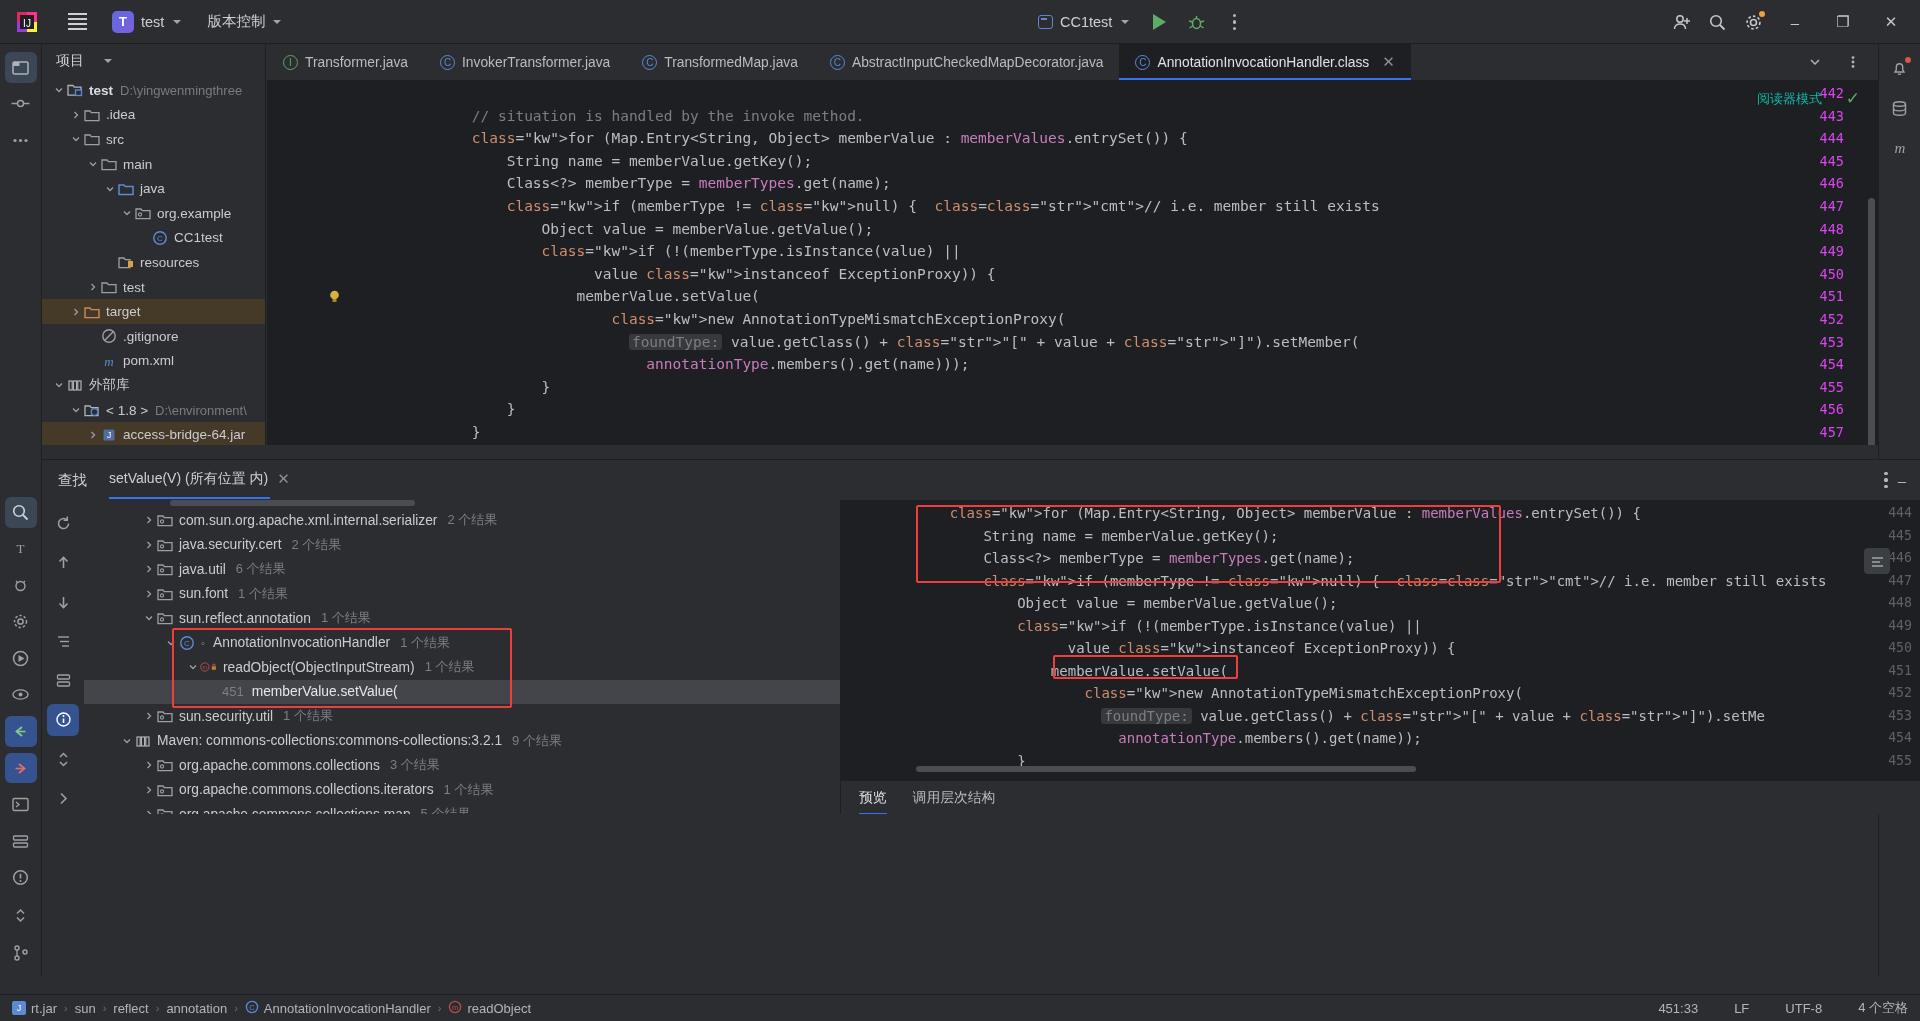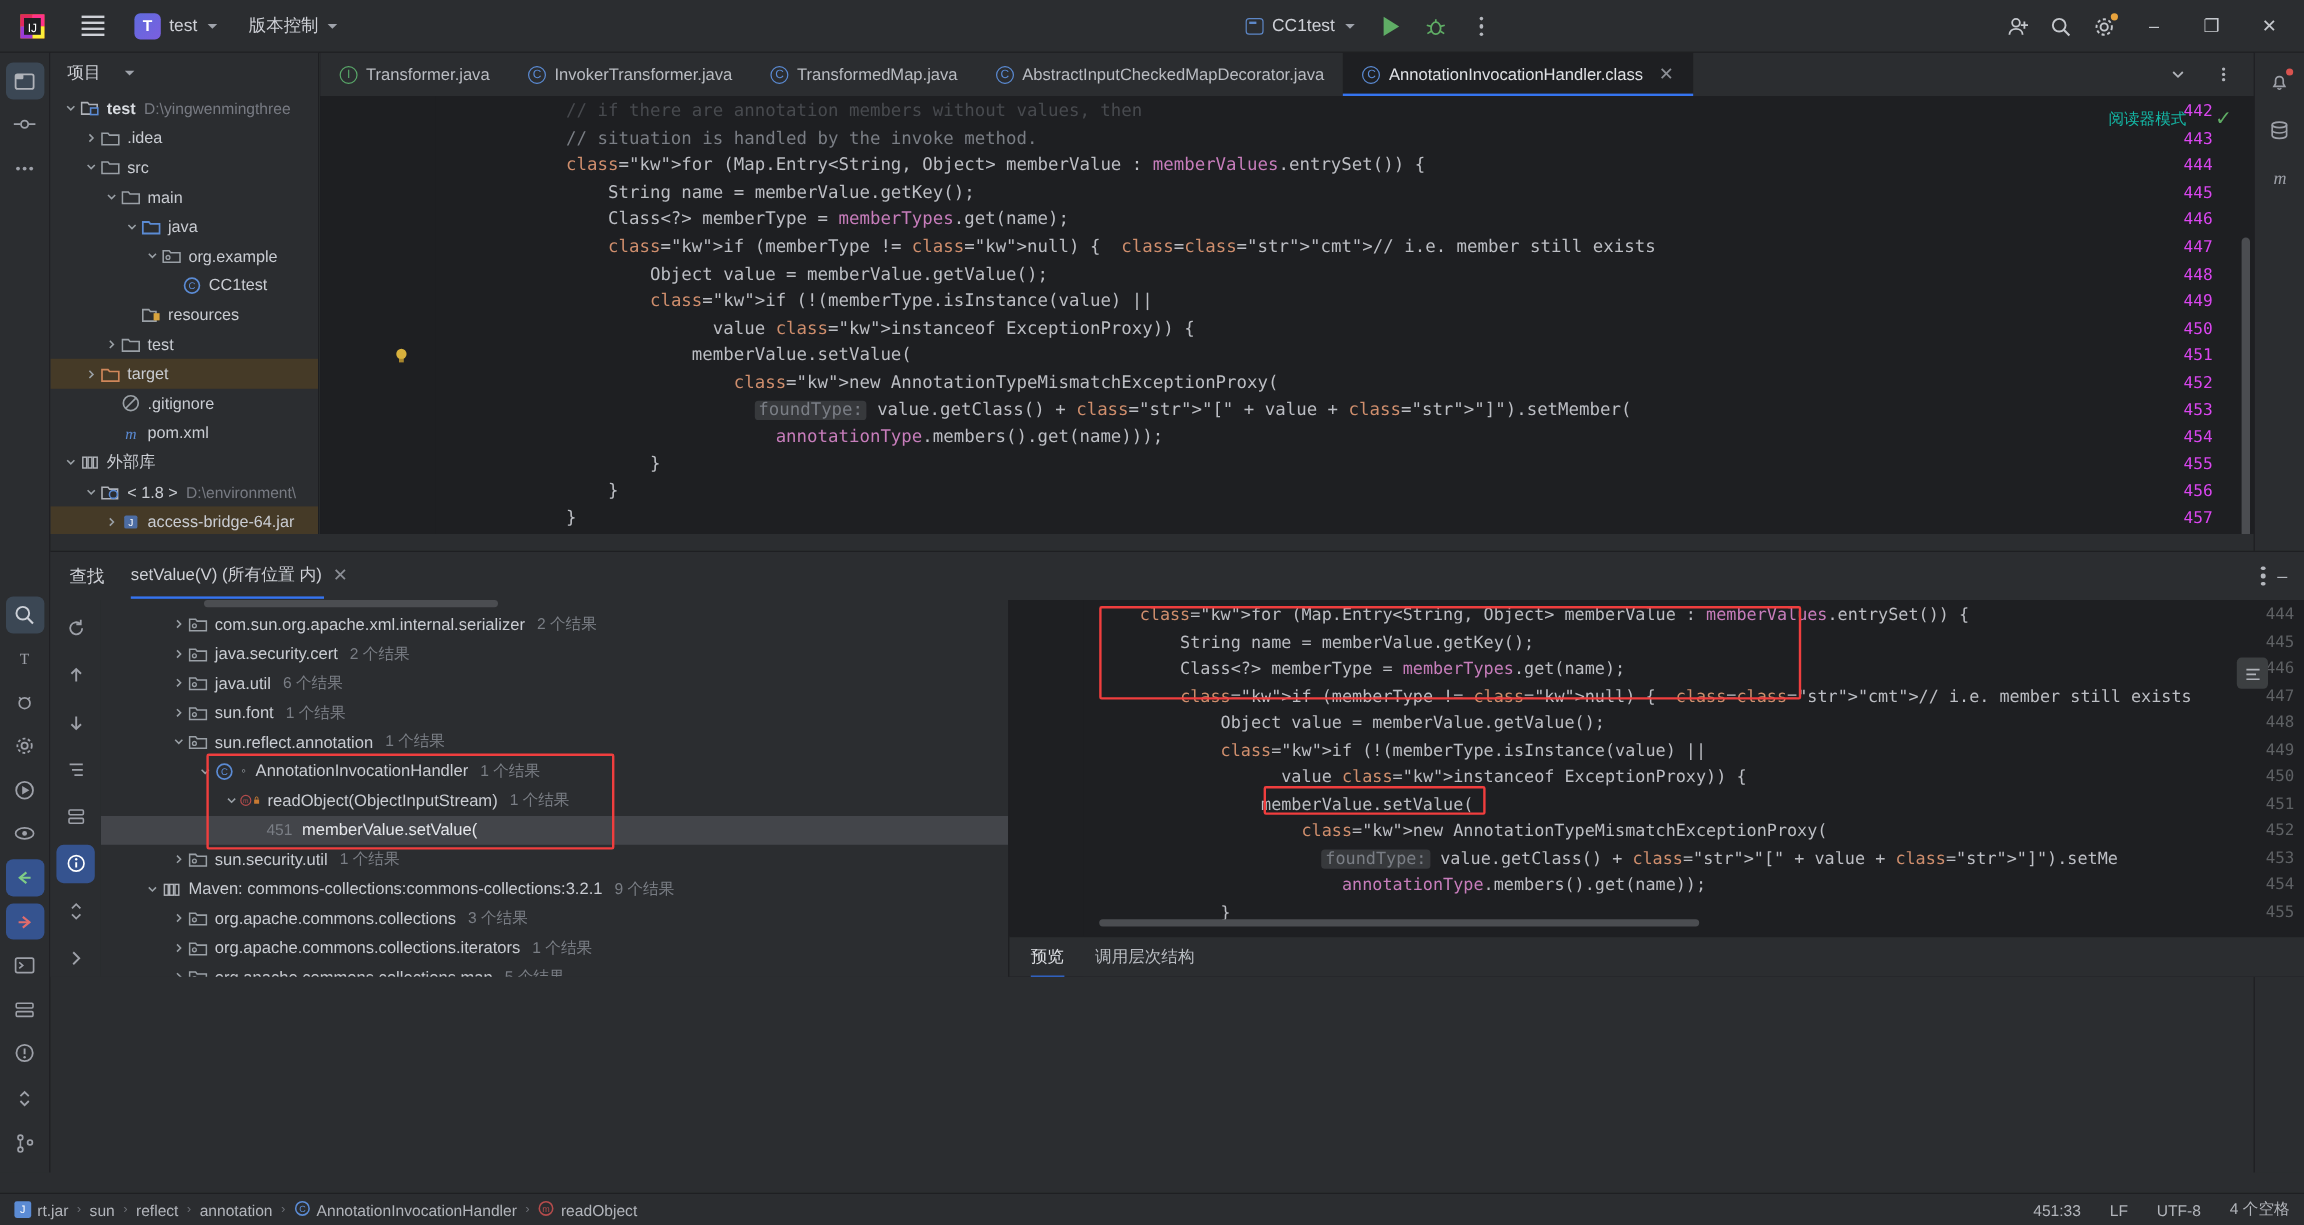--- a/index.html
+++ b/index.html
@@ -135,21 +135,21 @@
 
   
   #statusbar {
     position:absolute; left:0; bottom:0; width:1920px; height:27px;
     background:#2b2d30; display:flex; align-items:center; padding:0 12px;
     font-size:13px; color:#b2b5bb; border-top:1px solid #1e1f22;
   }
   .bc { display:flex; align-items:center; gap:7px; }
   .bc .sep { color:#6d7077; font-size:11px; }
   .bc .seg { display:flex;align-items:center;gap:5px; cursor:pointer;}
-  .sb-right { margin-left:auto; display:flex; align-items:center; gap:24px; }
+  .sb-right { margin-left:auto; display:flex; align-items:center; gap:36px; }
   .sb-right span { cursor:pointer; }
   .jarico { width:14px;height:14px;border-radius:2px;background:#5b8bd4; display:flex;align-items:center;justify-content:center;font-size:9px;color:#fff;}
 </style>
 </head>
 <body>
 
 <div id="titlebar">
   <div class="tb-left">
     <div class="jb-logo">
       <svg width="30" height="30" viewBox="0 0 30 30">
@@ -617,21 +617,20 @@
           </svg>
         </span>
       </div>
     </div>
   <div id="codeWrap">
     <div class="gutter"></div>
     <span id="readerMode">阅读器模式</span>
     <span id="inspOk">✓</span>
     <div class="vscroll" style="top:118px;height:300px;"></div>
   <span class="gln" style="top: 5px;">442</span>
-      <div class="code-line" style="top: 5px; opacity: 0.45;"><span class="cmt">            // if there are annotation members without values, then</span></div>
       <span class="gln" style="top: 27.6px;">443</span>
       <div class="code-line" style="top: 27.6px;"><span class="cmt">            // situation is handled by the invoke method.</span></div>
       <span class="gln" style="top: 50.2px;">444</span>
       <div class="code-line" style="top: 50.2px;">            <span <span="" class="kw">class</span>="kw"&gt;for (Map.Entry&lt;String, Object&gt; memberValue : <span class="fld">memberValues</span>.entrySet()) {</div>
       <span class="gln" style="top: 72.8px;">445</span>
       <div class="code-line" style="top: 72.8px;">                String name = memberValue.getKey();</div>
       <span class="gln" style="top: 95.4px;">446</span>
       <div class="code-line" style="top: 95.4px;">                Class&lt;?&gt; memberType = <span class="fld">memberTypes</span>.get(name);</div>
       <span class="gln" style="top: 118px;">447</span>
       <div class="code-line" style="top: 118px;">                <span <span="" class="kw">class</span>="kw"&gt;if (memberType != <span <span="" class="kw">class</span>="kw"&gt;null) {  <span <span="" class="kw">class</span>=<span <span="" class="kw">class</span>="str"&gt;"cmt"&gt;// i.e. member still exists</div>

